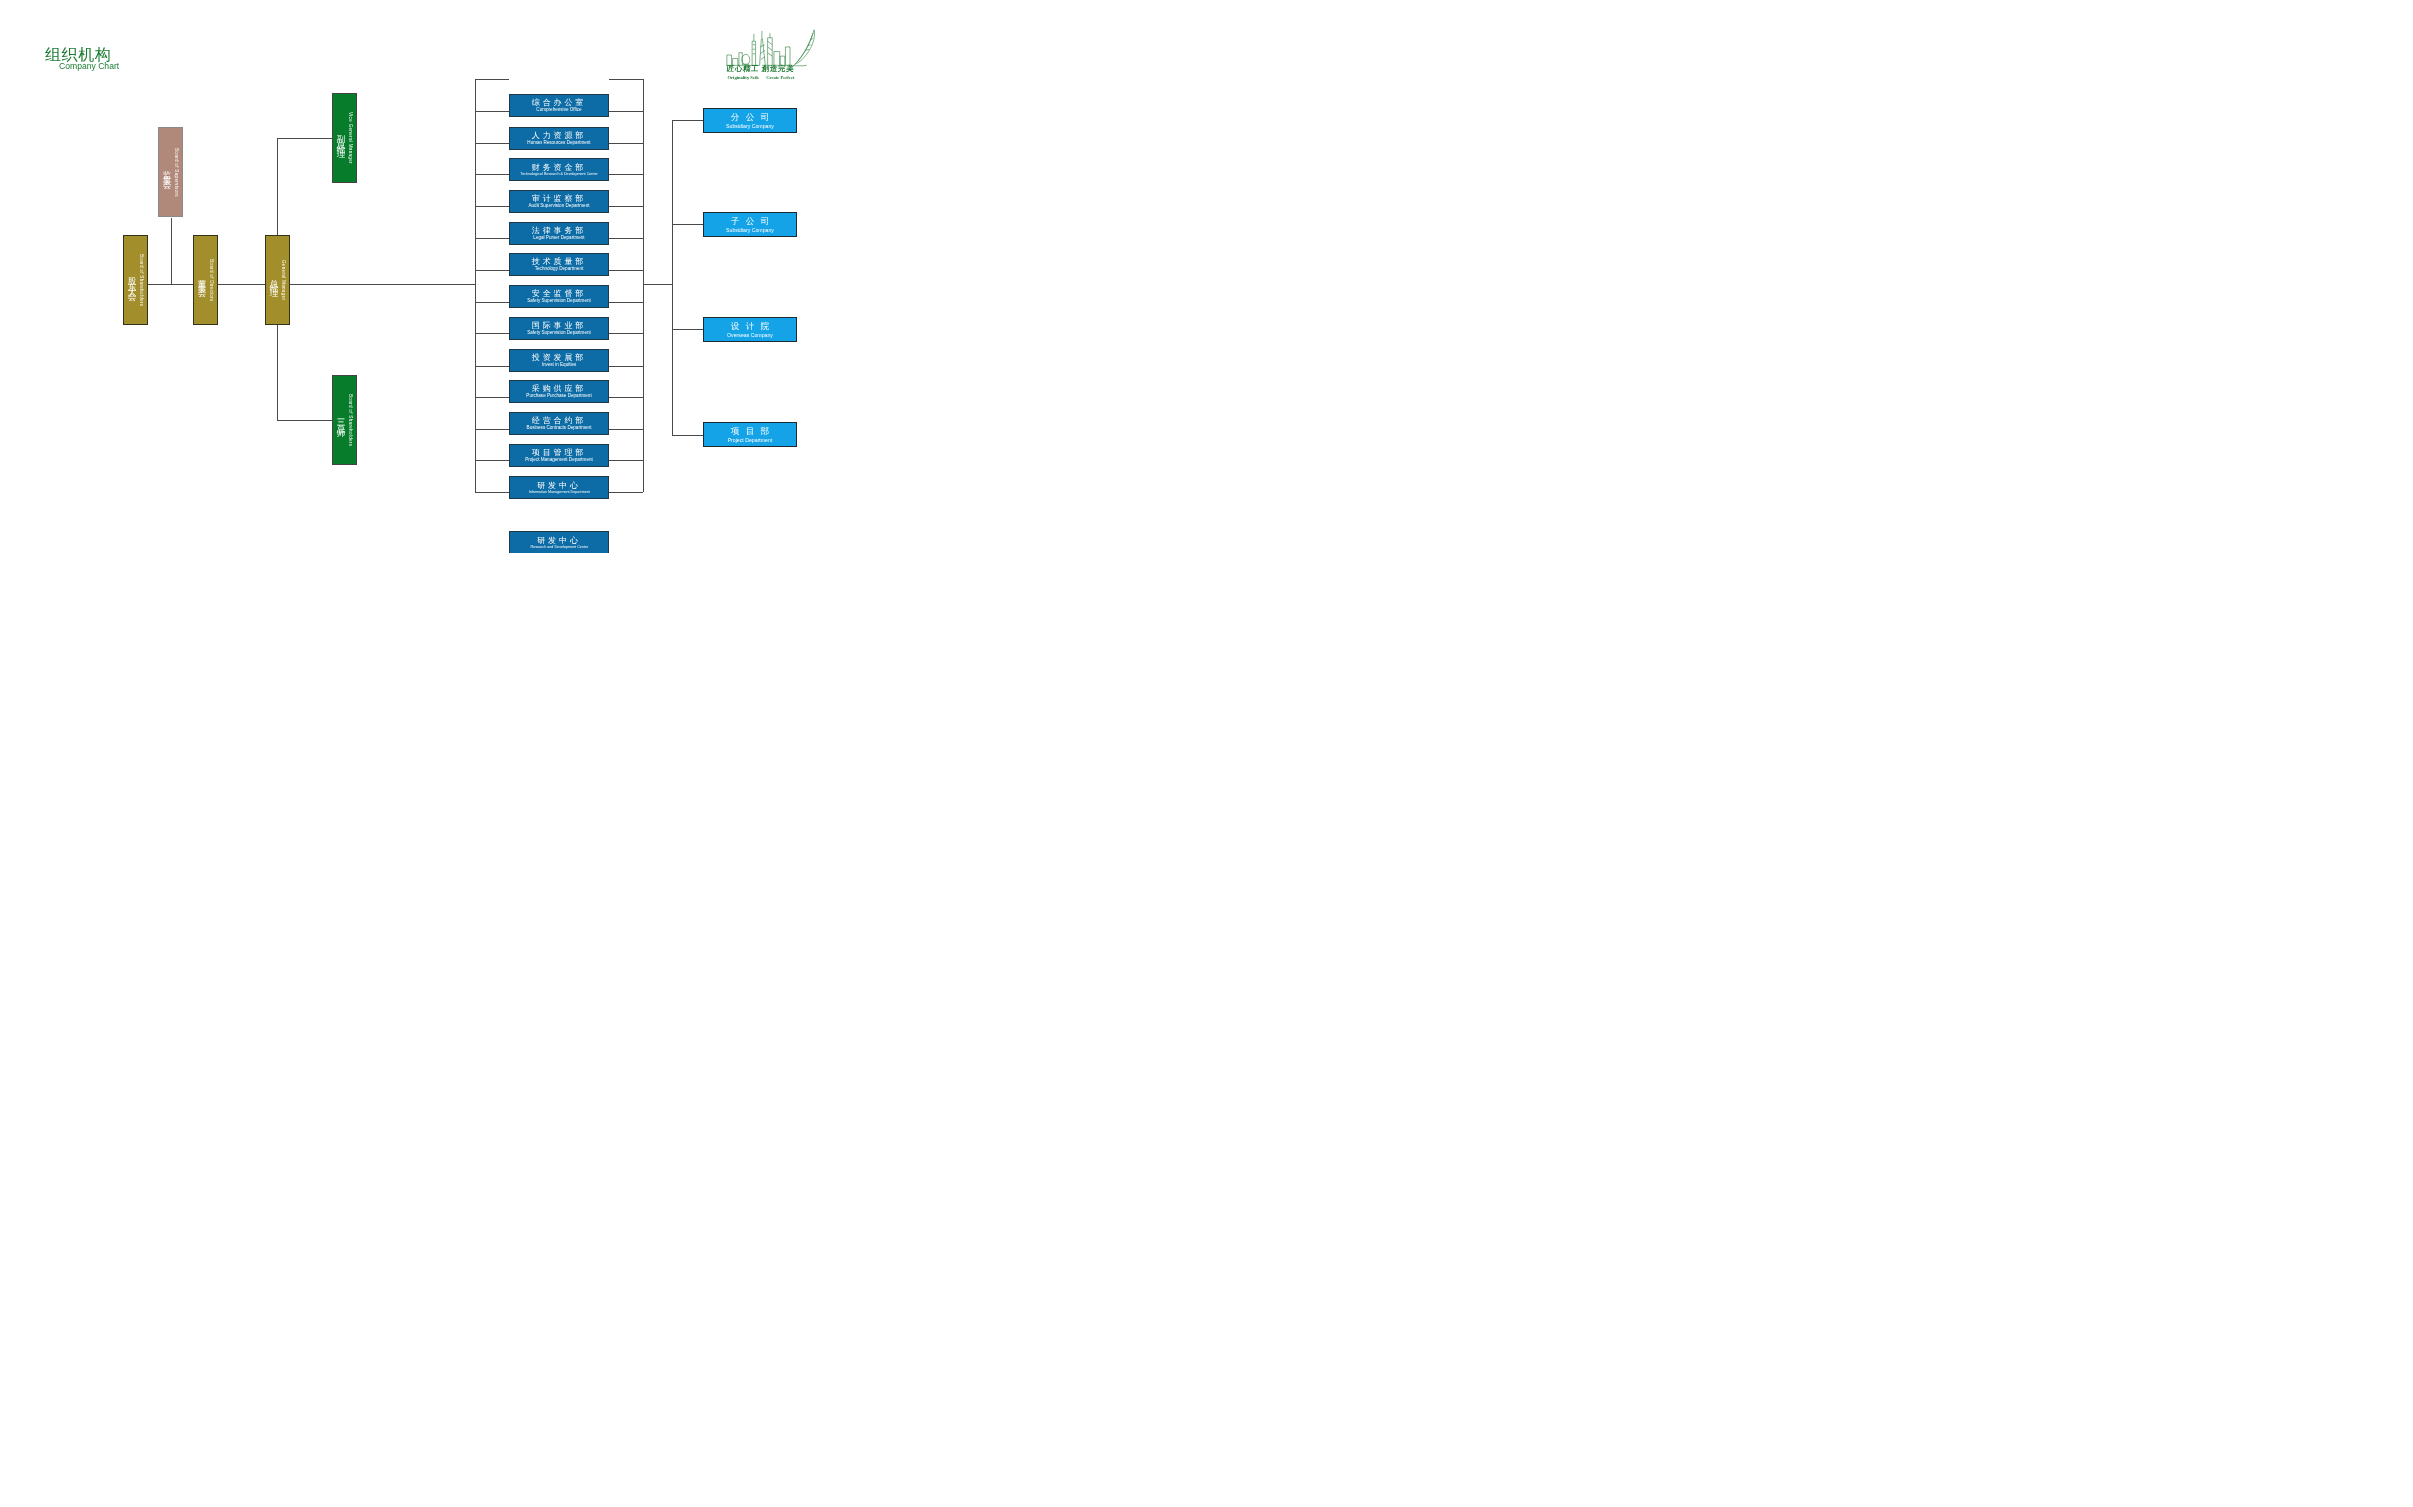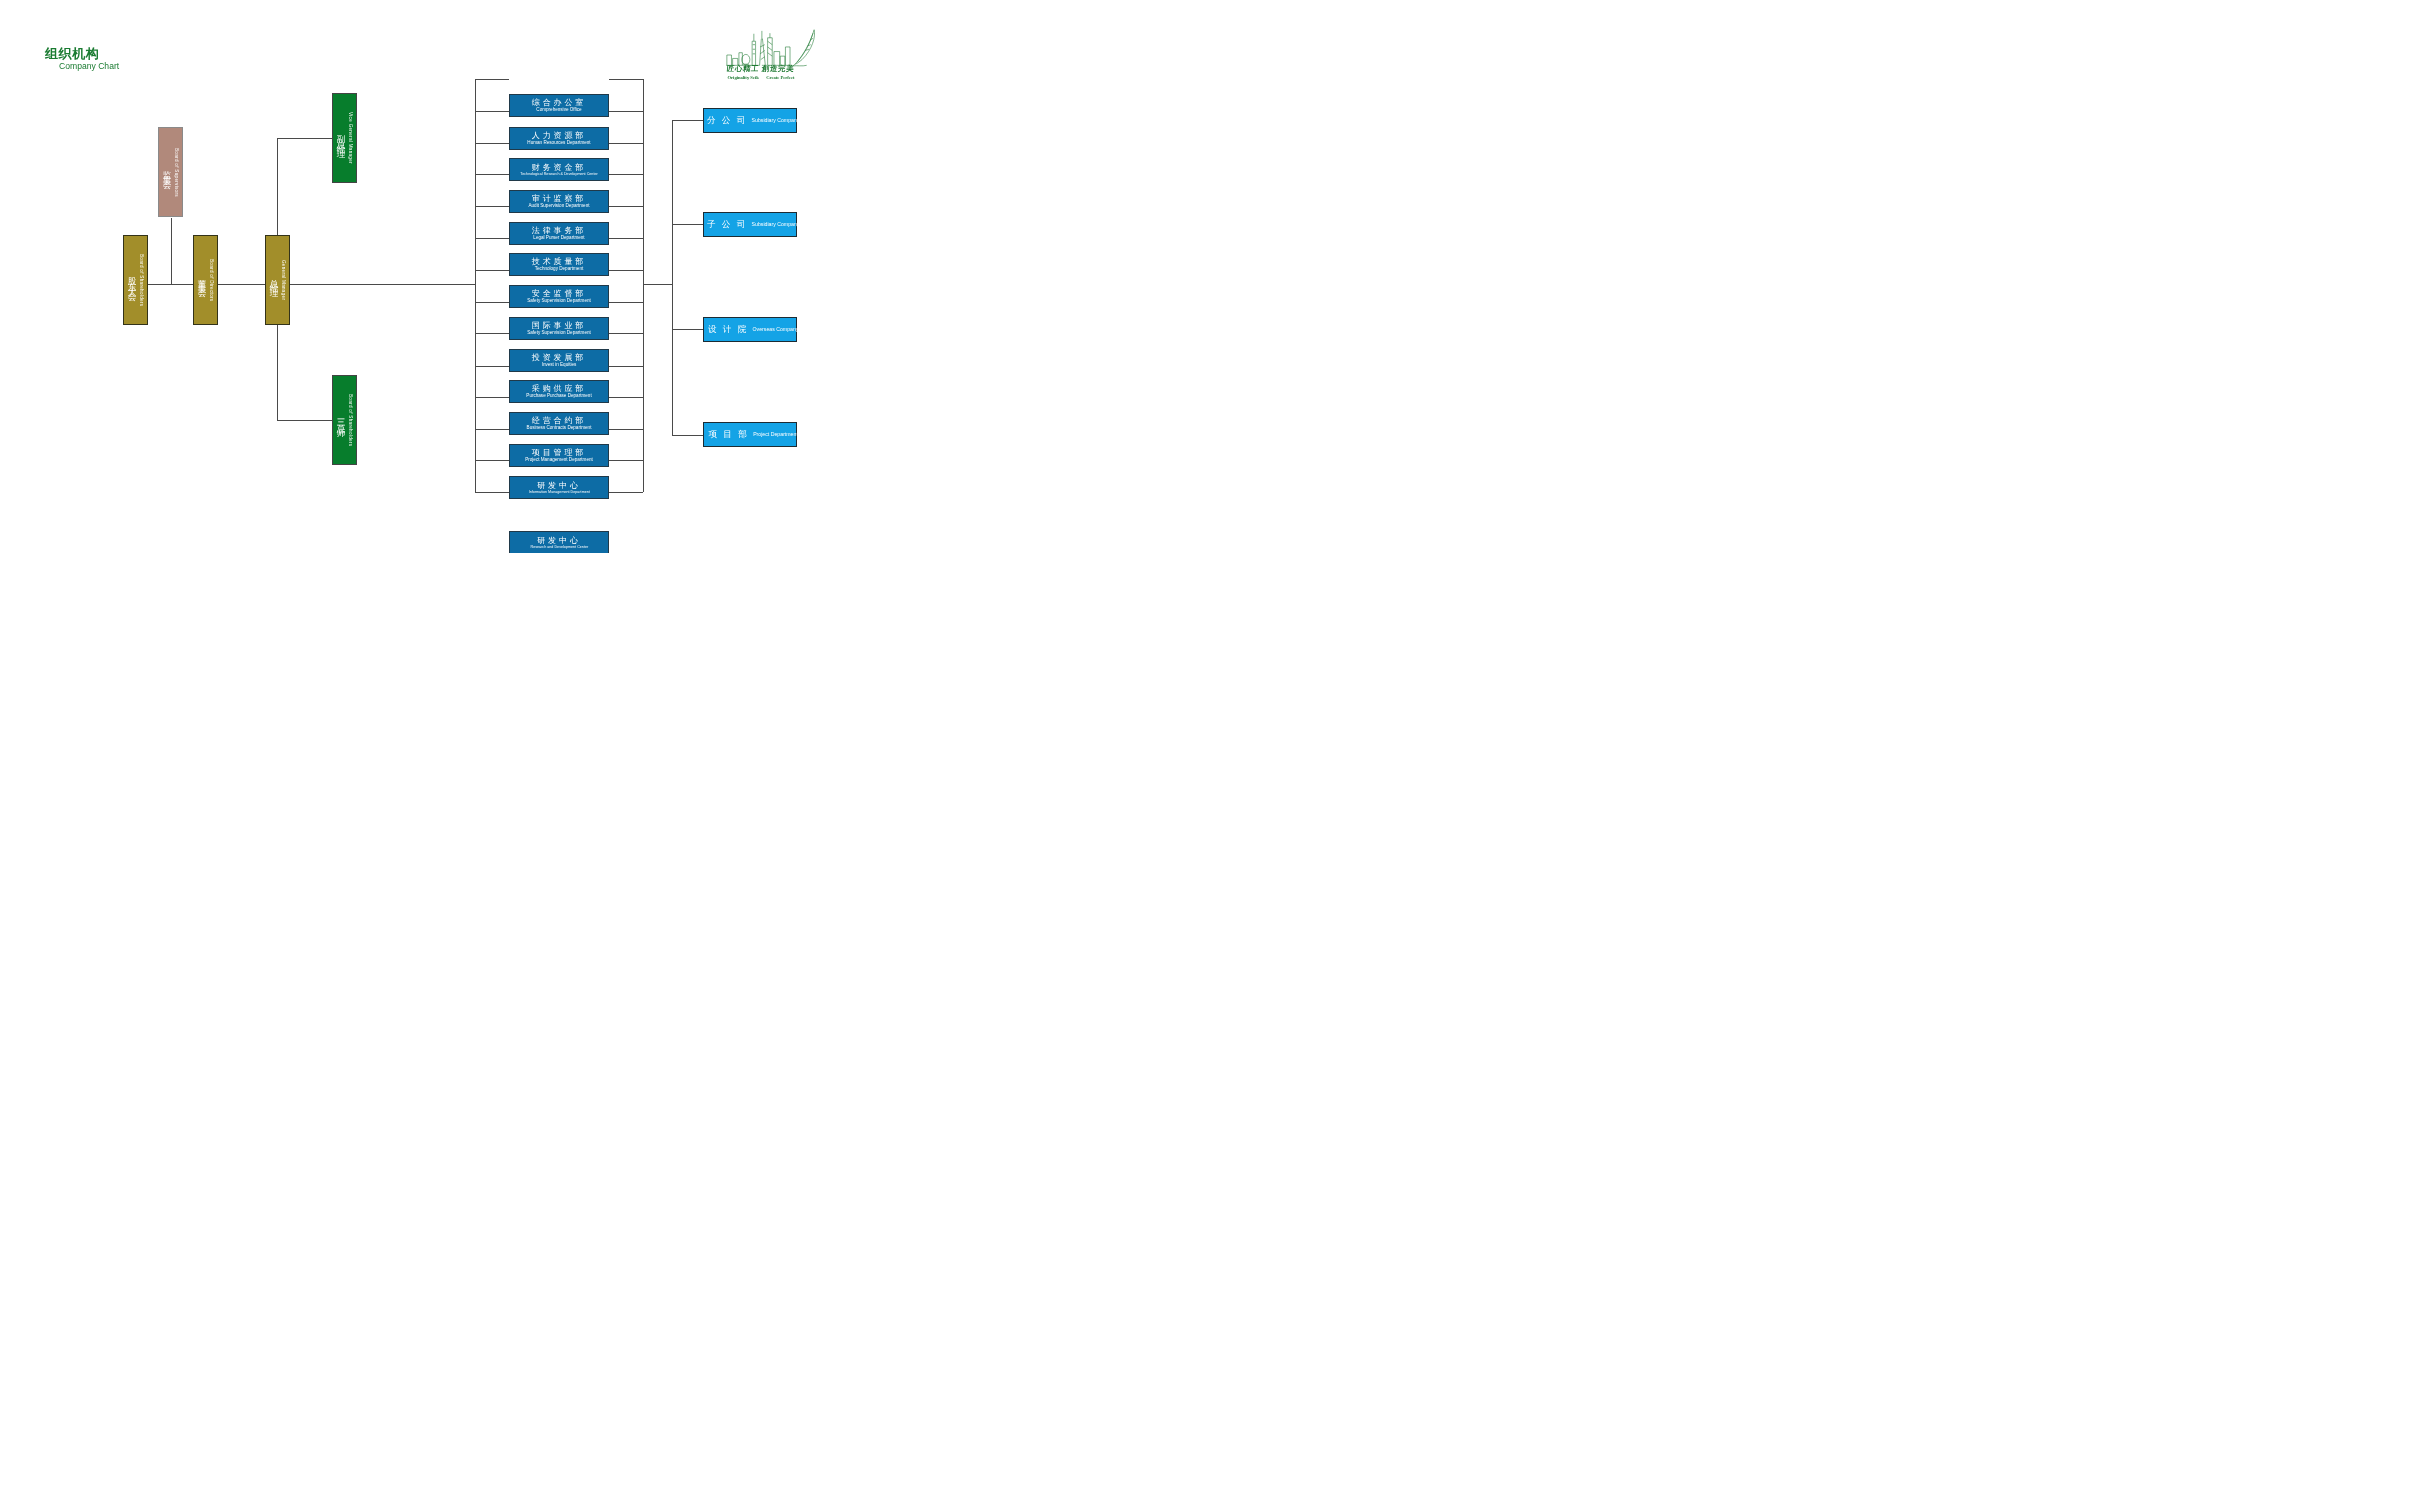--- a/index.html
+++ b/index.html
@@ -1,19 +1,19 @@
 <!DOCTYPE html>
 <html style="--title-green: #1a7b31; --logo-green: #1f7a33; --supervisors-fill: #b1897b; --governance-fill: #a28e2a; --executive-green: #077d2c; --department-blue: #0d6ca5; --subsidiary-blue: #14a3e6; --line-gray: #4a4a4a;font-size:9.2px"><head>
 <meta charset="utf-8">
 <style>
   html,body{margin:0;padding:0;background:#ffffff;}
   .page{position:relative;width:884px;height:553px;background:#fff;overflow:hidden;
         font-family:"Liberation Sans",sans-serif;}
   
-  .title-zh{position:absolute;left:45px;top:45px;font-size:13px;font-weight:700;
+  .title-zh{position:absolute;left:45px;top:45px;font-size:16px;font-weight:400;
             color:var(--title-green,#1a7b31);letter-spacing:0.6px;text-align:right;}
   .title-en{position:absolute;left:59px;top:61px;font-size:8.6px;
             color:var(--title-green,#1a7b31);text-align:right;}
   
   .logo{position:absolute;left:724px;top:24px;width:124px;height:62px;}
   .logo svg{position:absolute;left:0;top:0;}
   .logo-slogan-zh{position:absolute;left:0;top:40px;width:73px;text-align:center;
       font-size:7.5px;font-weight:bold;color:var(--logo-green,#1f7a33);
       letter-spacing:0.6px;transform:skewX(-6deg);white-space:nowrap;}
   .logo-slogan-en{position:absolute;left:3.5px;top:51px;width:67px;display:flex;
@@ -37,21 +37,21 @@
   .dept{position:absolute;left:509px;width:100px;height:23px;z-index:2;
         background:var(--department-blue,#0d6ca5);border:0.6px solid #203949;
         box-sizing:border-box;display:flex;flex-direction:column;align-items:center;
         justify-content:center;color:#fff;margin-top:27px;}
   .dept-zh{font-size:8px;letter-spacing:2.9px;line-height:1.15;white-space:nowrap;}
   .dept-en{font-size:4.6px;line-height:1.2;white-space:nowrap;}
   .dept.condensed .dept-en{font-size:4px;transform:scaleX(.92);}
   
   .sub{position:absolute;left:703px;width:94px;height:25px;z-index:2;
        background:var(--subsidiary-blue,#14a3e6);border:0.6px solid #1c2b33;
-       box-sizing:border-box;display:flex;flex-direction:row;align-items:center;
+       box-sizing:border-box;display:flex;flex-direction:column;align-items:center;
        justify-content:center;color:#fff;}
   .sub-zh{font-size:8.6px;letter-spacing:6.3px;line-height:1.2;white-space:nowrap;
           text-indent:6.3px;}
   .sub-en{font-size:5.2px;line-height:1.2;white-space:nowrap;}
 </style>
 </head>
 <body>
 
 <div class="page">
 

